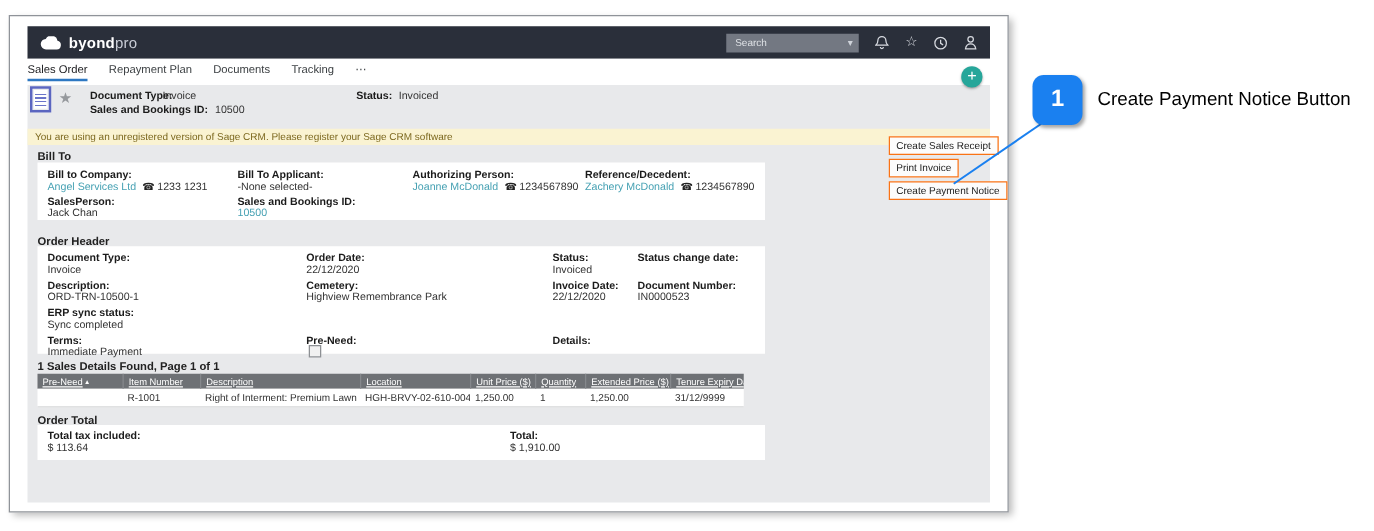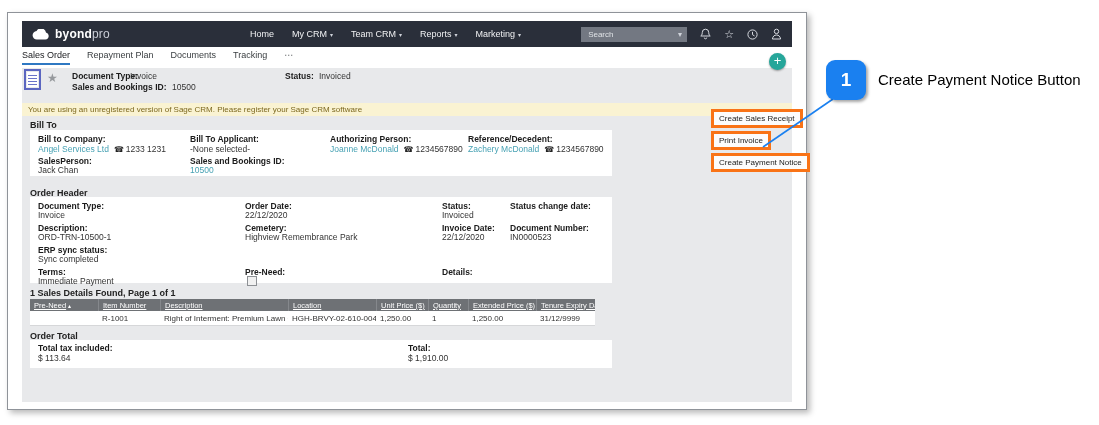--- a/index.html
+++ b/index.html
@@ -61,21 +61,21 @@
   .sd-dcell{font-size:8px;padding-left:4px;box-sizing:border-box;white-space:nowrap;overflow:hidden;color:#333;}
   .c0{width:68px;} .c1{width:62px;} .c2{width:128px;} .c3{width:88px;}
   .c4{width:52px;} .c5{width:40px;} .c6{width:68px;} .c7{width:59px;}
 
   .checkbox{display:inline-block;width:8px;height:8px;background:#f1f1f1;border:1px solid #8d9094;}
 
   
   .add-btn{position:absolute;top:40px;right:20px;width:17px;height:17px;border-radius:50%;background:#26a69a;
            color:#fff;font-size:13px;line-height:16px;text-align:center;box-shadow:0 1px 2px rgba(0,0,0,.35);z-index:6;}
   .side-buttons{position:absolute;left:703px;top:96px;z-index:5;}
-  .side-btn{display:table;background:#fcfcfc;border:3px solid #f97316;color:#222;font-size:8px;
+  .side-btn{display:table;background:#fcfcfc;border:1px solid #f97316;color:#222;font-size:8px;
             padding:2px 5px;margin-bottom:3px;white-space:nowrap;cursor:default;}
 
   
   .callout-box{position:absolute;left:826px;top:60px;width:40px;height:40px;background:#1a80f0;border-radius:9px;
                color:#fff;font-weight:bold;font-size:19px;display:flex;align-items:center;justify-content:center;
                box-shadow:2px 2px 3px rgba(0,0,0,.35);z-index:20;}
   .callout-label{position:absolute;left:878px;top:71px;font-size:15px;color:#000;z-index:20;white-space:nowrap;}
   .connector{position:absolute;left:0;top:0;pointer-events:none;z-index:15;}
 </style>
 </head>
@@ -85,41 +85,20 @@
   <div class="win-inner">
 
     <div class="navbar">
       <div class="brand">
         <span class="nav-ico">
           <svg width="18" height="11" viewBox="0 0 18 11">
               <path d="M5 10.5a4.2 4.2 0 0 1-.4-8.4A5 5 0 0 1 14 3.6a3.5 3.5 0 0 1-.6 6.9Z" fill="#fff"></path>
             </svg>
         </span>
         <span class="brand-text"><span class="brand-bold">byond</span><span class="brand-light">pro</span></span>
-      </div>
-      <div class="nav-menu">
-        <span class="nav-item">
-            <span>Home</span>
-          </span>
-        <span class="nav-item">
-            <span>My CRM</span>
-            <span class="caret">▾</span>
-          </span>
-        <span class="nav-item">
-            <span>Team CRM</span>
-            <span class="caret">▾</span>
-          </span>
-        <span class="nav-item">
-            <span>Reports</span>
-            <span class="caret">▾</span>
-          </span>
-        <span class="nav-item">
-            <span>Marketing</span>
-            <span class="caret">▾</span>
-          </span>
       </div>
       <div class="nav-right">
         <div class="searchbox">
           <input type="text" placeholder="Search" style="">
           <span class="caret" style="font-size:8px;">▾</span>
         </div>
         <span class="nav-ico">
           <svg width="11" height="12" viewBox="0 0 11 12" fill="none" stroke="#d7dae0" stroke-width="1">
               <path d="M5.5 1.2a3.2 3.2 0 0 1 3.2 3.2c0 2.4 1 3.2 1.5 3.6H.8c.5-.4 1.5-1.2 1.5-3.6A3.2 3.2 0 0 1 5.5 1.2Z"></path>
               <path d="M4.3 9.6a1.2 1.2 0 0 0 2.4 0"></path>

